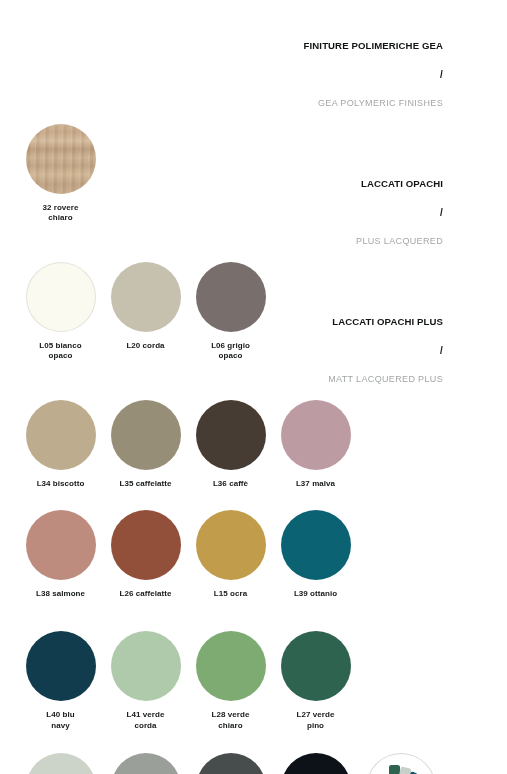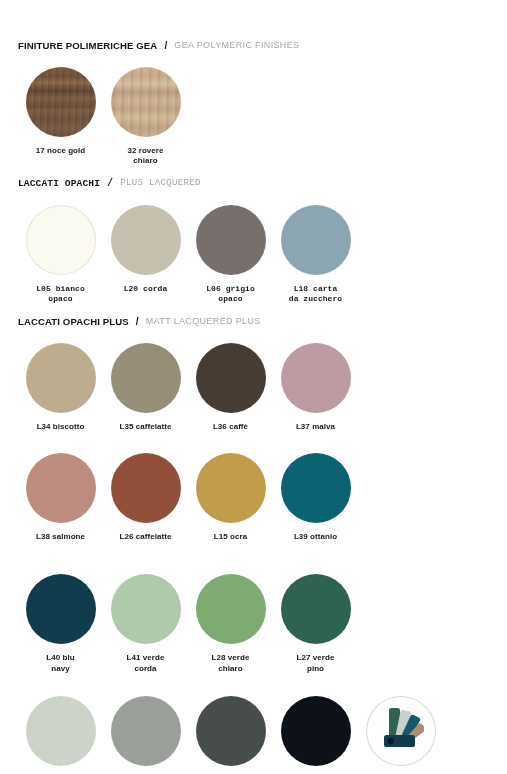--- a/index.html
+++ b/index.html
@@ -19,25 +19,26 @@
     position: relative;
     width: 507px;
     height: 774px;
     box-sizing: border-box;
     padding: 0 18px;
   }
 
   
   .section-head {
     display: flex;
-    align-items: flex-start;
-    gap: 7px;
+    align-items: flex-end;
+    gap: 18px;
     font-size: 9.5px;
     letter-spacing: 0.15px;
     white-space: nowrap;
+    flex-direction: column;
   }
   .section-head .it {
     font-weight: bold;
     color: #111416;
     font-size: 9.6px;
     letter-spacing: 0.1px;
   }
   .section-head .slash {
     font-weight: bold;
     color: #111416;
@@ -133,57 +134,48 @@
 
   <div class="sec" style="top:40px;">
     <div class="section-head">
       <span class="it">FINITURE POLIMERICHE GEA</span>
       <span class="slash">/</span>
       <span class="en">GEA POLYMERIC FINISHES</span>
     </div>
 
     <div class="grid" style="margin-top:16px;">
       <div class="cell">
-        <div class="disc wood-noce"></div>
-        <div class="cap">17 noce gold</div>
-      </div>
-      <div class="cell">
         <div class="disc wood-rovere"></div>
         <div class="cap two">32 rovere
 chiaro</div>
       </div>
     </div>
   </div>
 
-  <div class="sec" style="top:178px;font-family:Liberation Mono, monospace;">
+  <div class="sec" style="top:178px;">
     <div class="section-head">
       <span class="it">LACCATI OPACHI</span>
       <span class="slash">/</span>
       <span class="en">PLUS LACQUERED</span>
     </div>
 
     <div class="grid" style="margin-top:16px;">
       <div class="cell">
         <div class="disc hairline" style="background:#fbfaf0;"></div>
         <div class="cap two">L05 bianco
 opaco</div>
       </div>
       <div class="cell">
         <div class="disc" style="background:#c6c0ae;"></div>
         <div class="cap">L20 corda</div>
       </div>
       <div class="cell">
         <div class="disc" style="background:#786f6c;"></div>
         <div class="cap two">L06 grigio
 opaco</div>
-      </div>
-      <div class="cell">
-        <div class="disc" style="background:#8ba6b3;"></div>
-        <div class="cap two">L18 carta
-da zucchero</div>
       </div>
     </div>
   </div>
 
   <div class="sec" style="top:316px;">
     <div class="section-head">
       <span class="it">LACCATI OPACHI PLUS</span>
       <span class="slash">/</span>
       <span class="en">MATT LACQUERED PLUS</span>
     </div>

